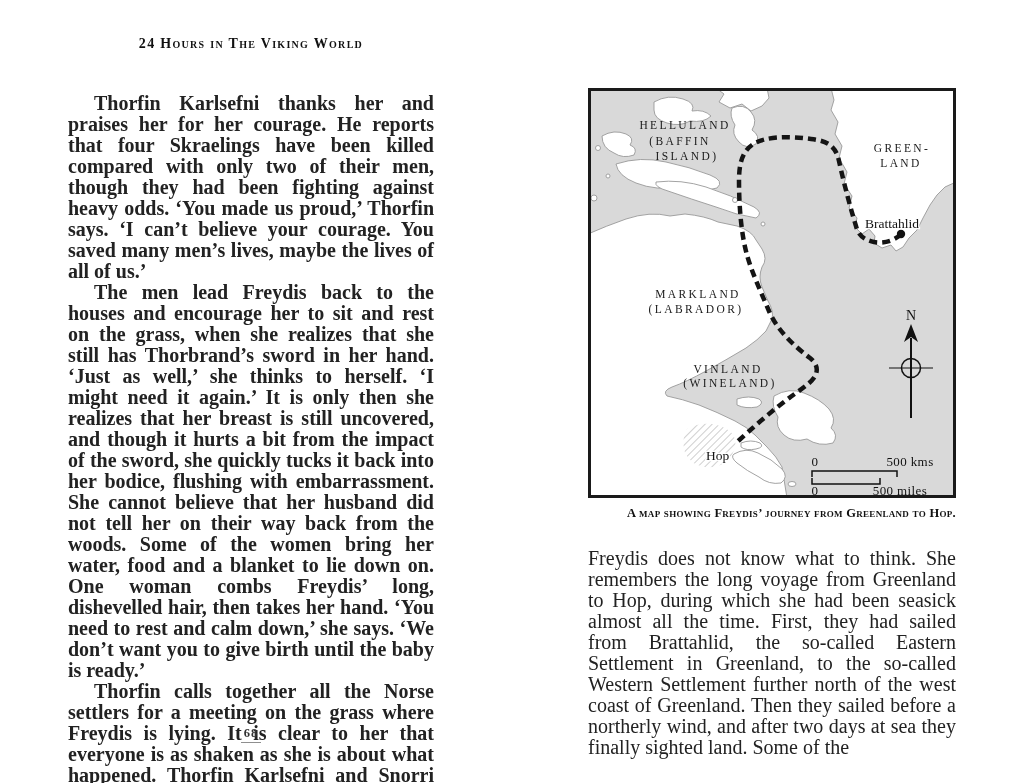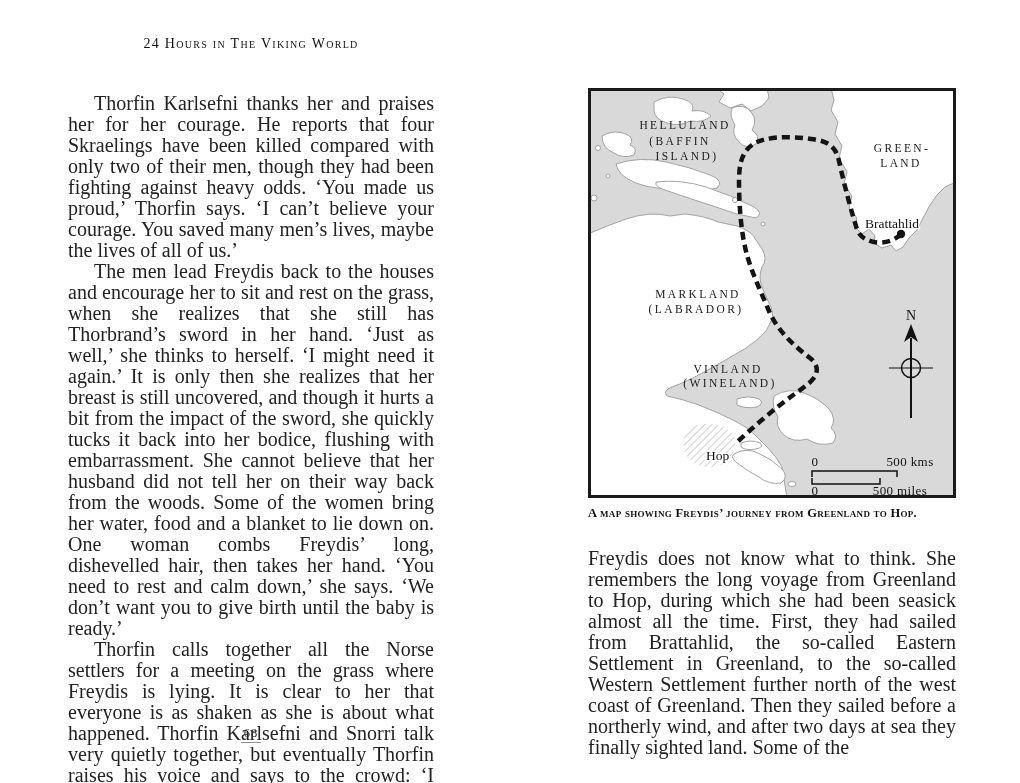--- a/index.html
+++ b/index.html
@@ -5,21 +5,21 @@
   * { margin:0; padding:0; box-sizing:border-box; }
   html,body { width:1020px; height:783px; }
   body {
     background:#ffffff;
     font-family:"Liberation Serif","DejaVu Serif",serif;
     color:#1f1f1f;
     position:relative;
     overflow:hidden;
   }
   .page { position:absolute; top:0; height:783px; }
-  #page-left  { left:68px;  width:366px; }
+  #page-left  { left:68px;  width:366px;font-weight:bold; }
   #page-right { left:588px; width:368px; }
 
   .running-head {
     position:absolute; top:36px; left:0; width:100%;
     text-align:center;
     font-variant:small-caps;
     font-size:14px; letter-spacing:1.3px; color:#111;
     white-space:nowrap;
   }
   .body-text {
@@ -39,21 +39,21 @@
   .pagenum span {
     font-size:12.5px; letter-spacing:1px; color:#333;
     border-bottom:1.2px solid #8f8f8f; padding:0 3px 2px;
   }
 
   .map-figure { position:absolute; top:88px; left:0; width:400px; }
   .map-figure svg { display:block; }
 
   .caption {
     position:absolute; top:506px; left:0; width:100%;
-    text-align:left;
+    text-align:right;
     font-variant:small-caps; font-weight:bold;
     font-size:12.5px; letter-spacing:0.3px; color:#111;
     white-space:nowrap;
   }
 
   
   .region-label {
     font-family:"Liberation Serif",serif;
     font-size:11.5px; letter-spacing:2.4px;
     fill:#1a1a1a; text-anchor:middle;

